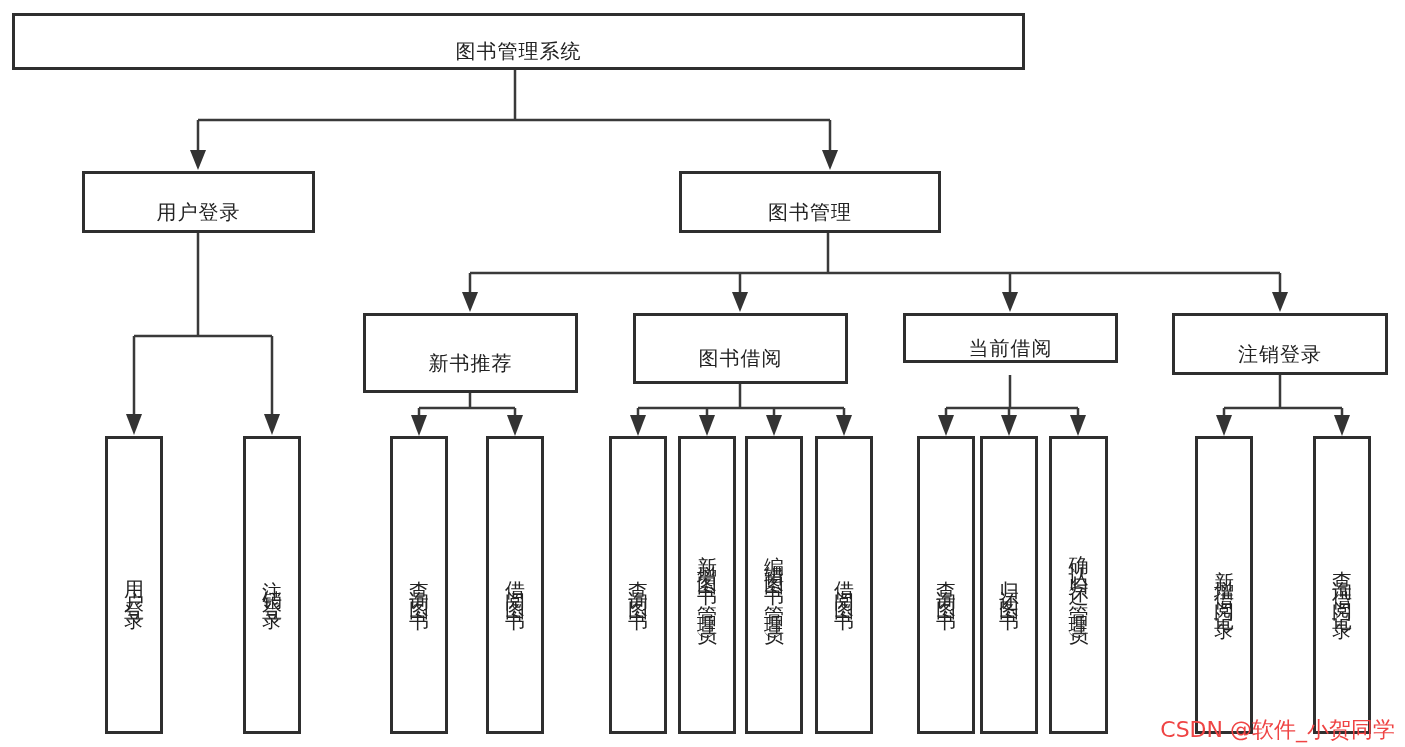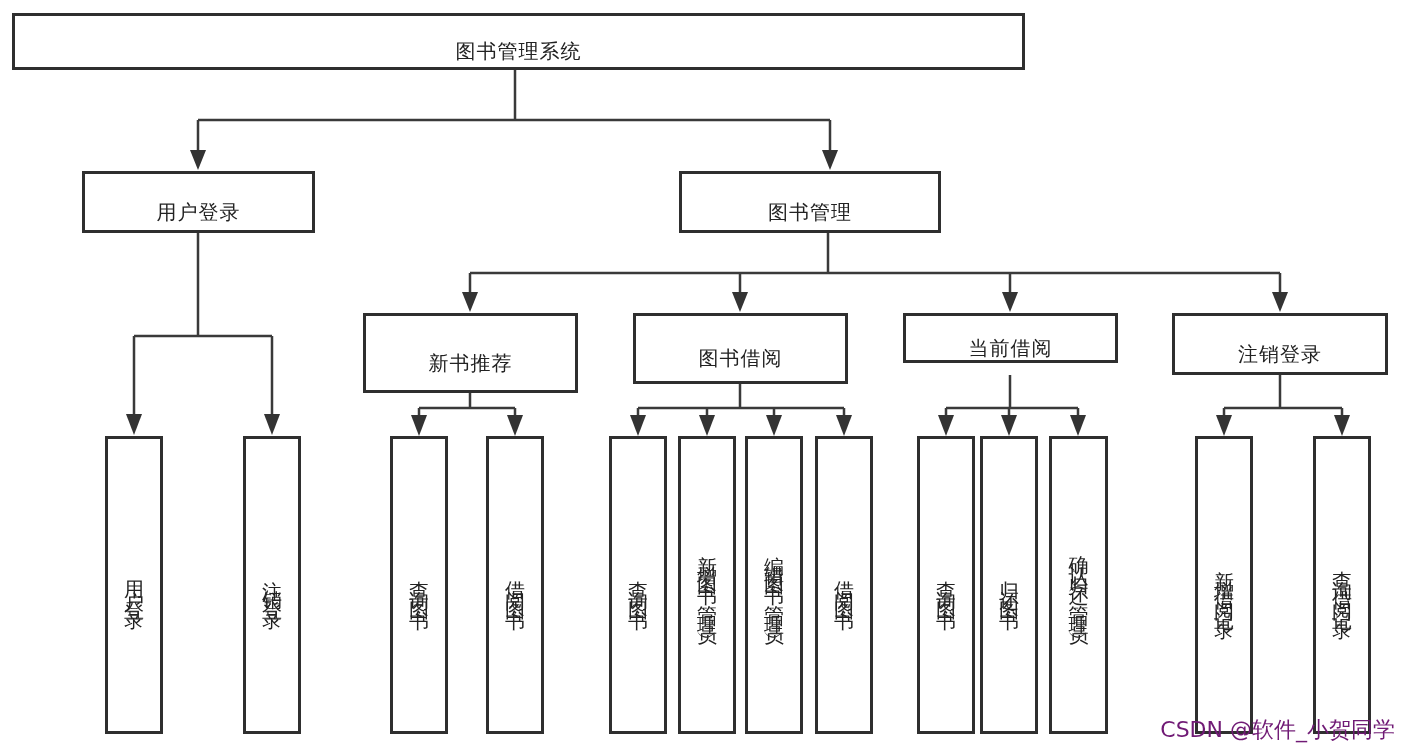--- a/index.html
+++ b/index.html
@@ -35,21 +35,21 @@
     font-size:20px;
     letter-spacing:10px;
     line-height:1.05;
     color:#222222;
   }
   .watermark {
     position:absolute;
     right:10px;
     bottom:2px;
     font-size:22px;
-    color:#701a75;
+    color:#ef4444;
     z-index:3;
     white-space:nowrap;
   }
   .stroke { stroke:#3a3a3a; stroke-width:2.5; fill:none; }
   .head   { fill:#333333; stroke:none; }
 </style>
 </head>
 <body>
 
 <div id="canvas">

